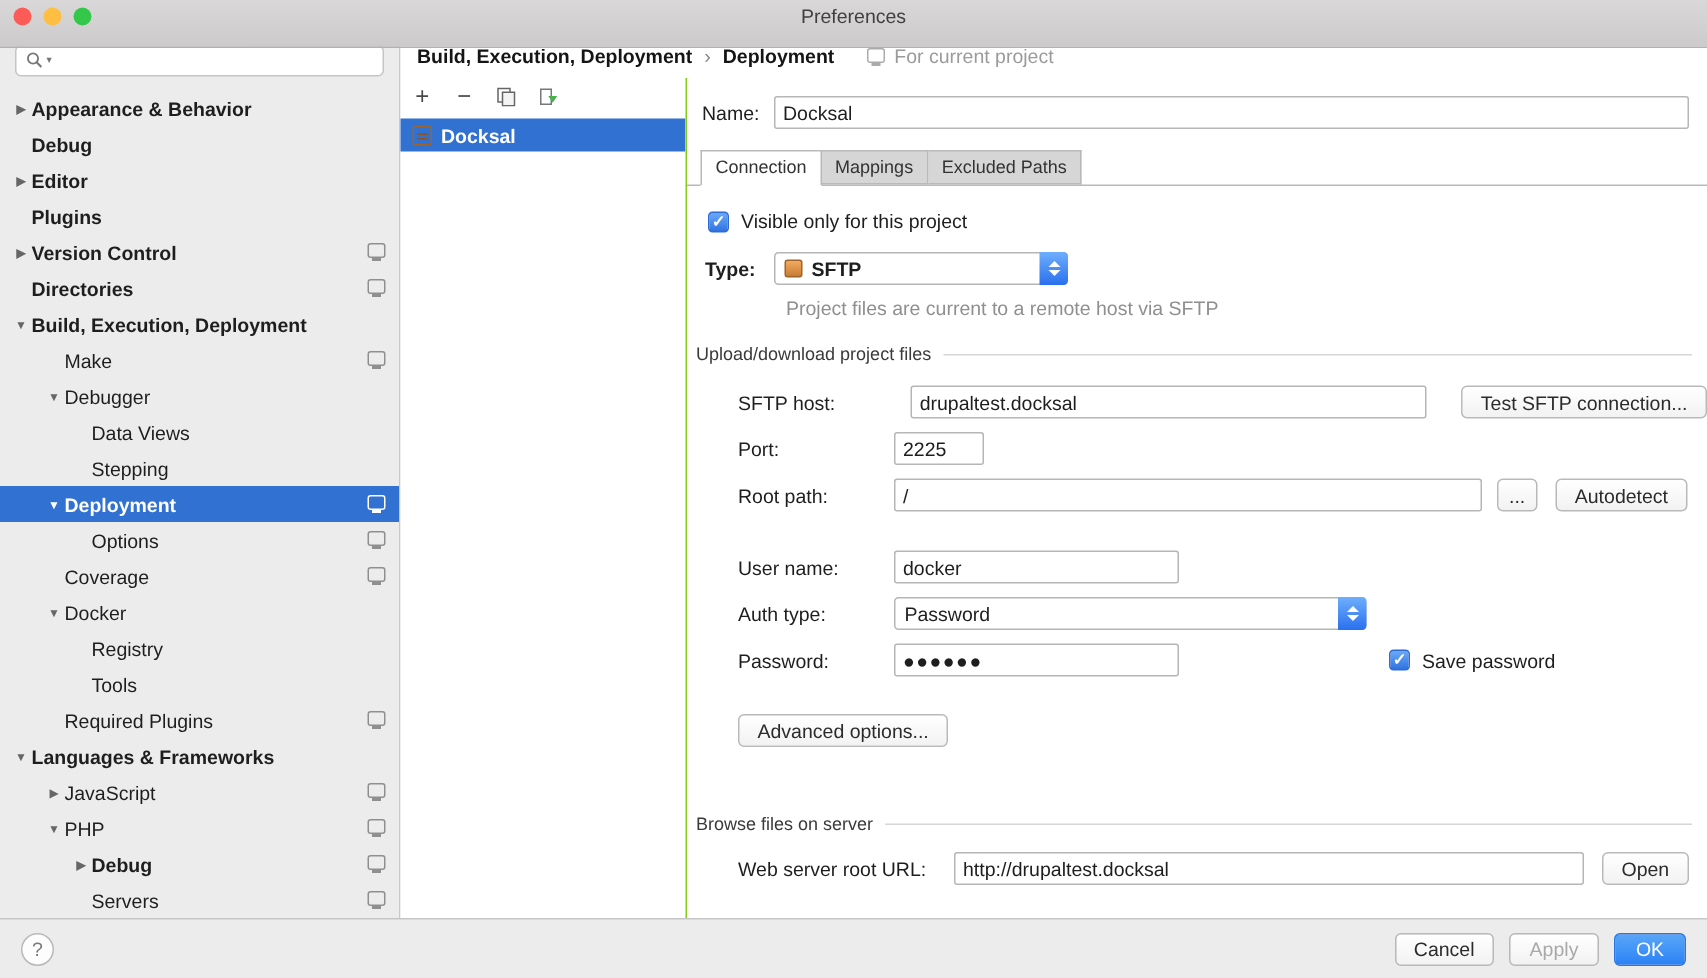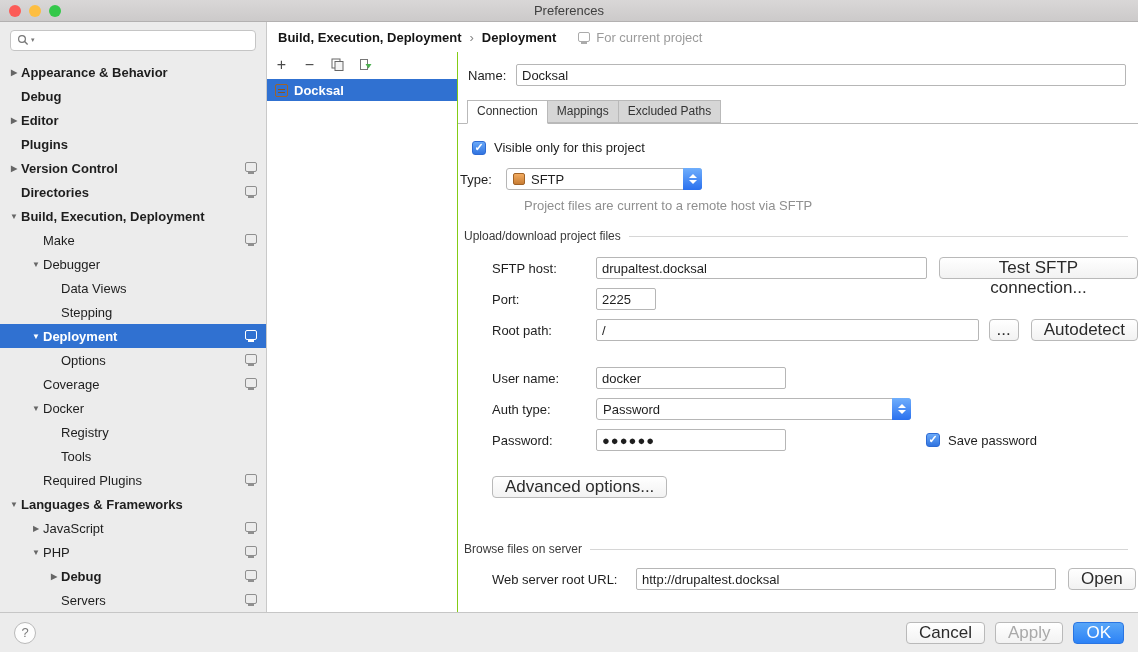--- a/index.html
+++ b/index.html
@@ -1,20 +1,20 @@
 <!DOCTYPE html>
 <html><head>
 <meta charset="utf-8">
 <style>
   * { margin:0; padding:0; box-sizing:border-box; }
   html,body { width:1138px; height:652px; overflow:hidden; }
   body { font-family:"Liberation Sans", sans-serif; background:#fff; position:relative; color:#1e1e1e; }
 
   
-  .titlebar { position:absolute; top:0; left:0; right:0; height:22px;
+  .titlebar { position:absolute; top:0; left:0; right:0; height:32px;
     background:linear-gradient(#d9d7d7,#cccaca); border-bottom:1px solid #b3b1b1; z-index:10; }
   .traffic { position:absolute; left:9px; top:5px; display:flex; gap:8px; }
   .tl { width:12px; height:12px; border-radius:50%; }
   .tl.red { background:#fc5b57; }
   .tl.yellow { background:#fdbe41; }
   .tl.green { background:#34c84a; }
   .win-title { text-align:center; line-height:21px; font-size:13px; color:#404040; }
 
   
   .sidebar { position:absolute; left:0; top:22px; width:267px; bottom:40px;
@@ -67,21 +67,21 @@
   .srv-icon::after { content:""; position:absolute; left:2px; right:2px; top:4px; height:1px;
     background:#8a5420; box-shadow:0 3px 0 #8a5420; }
 
   
   .main { position:absolute; left:457px; top:52px; right:0; bottom:40px; background:#fff;
     border-left:1px solid #84cc16; font-size:13px; overflow:hidden; }
   .row { display:flex; align-items:center; }
   .field { height:22px; border:1px solid #b6b6b6; border-radius:2px; font-size:13px;
     padding:0 5px; font-family:inherit; color:#1e1e1e; background:#fff; outline:none; }
   .btn { height:22px; padding:0 12px; border:1px solid #b9b9b9; border-radius:4px;
-    background:linear-gradient(#ffffff,#f2f2f2); font-size:17px; color:#2b2b2b;
+    background:linear-gradient(#ffffff,#f2f2f2); font-size:13px; color:#2b2b2b;
     font-family:inherit; cursor:default; }
   .btn.disabled { color:#a9a9a9; }
   .btn.primary { background:linear-gradient(#58a6f8,#2c82f6); border-color:#2a75e2; color:#fff; }
 
   .name-row { margin:12px 12px 0 10px; }
   .name-label { width:48px; flex:none; }
   .name-input { flex:1; }
 
   .tabbar { display:flex; margin-top:14px; padding-left:9px;
     border-bottom:1px solid #b9b9b9; }
@@ -89,21 +89,21 @@
     border:1px solid #b9b9b9; border-left:none; color:#333; }
   .tab:first-child { border-left:1px solid #b9b9b9; }
   .tab.active { background:#fff; border-bottom:1px solid #fff; margin-bottom:-1px; }
 
   .checkbox { position:relative; width:14px; height:14px; border-radius:3px; flex:none;
     background:linear-gradient(#6aa9f8,#3174e0); border:1px solid #2e6bd4; }
   .checkbox::after { content:"✓"; position:absolute; left:1.5px; top:-1px; color:#fff;
     font-size:11px; font-weight:bold; }
 
   .cb-row { margin:16px 0 0 14px; gap:8px; }
-  .type-row { margin:13px 0 0 2px; }
+  .type-row { margin:13px 0 0 12px;font-weight:bold; }
   .type-label { width:46px; flex:none; }
 
   .select { position:relative; height:22px; border:1px solid #b6b6b6; border-radius:3px;
     background:#fff; display:flex; align-items:center; padding:0 24px 0 6px; gap:6px; }
   .stepper { position:absolute; right:-1px; top:-1px; bottom:-1px; width:19px;
     border-radius:0 3px 3px 0; background:linear-gradient(#6faefc,#2a70ee);
     display:flex; flex-direction:column; align-items:center; justify-content:center; gap:2px; }
   .tri-up { width:0; height:0; border-left:4px solid transparent; border-right:4px solid transparent;
     border-bottom:4px solid #fff; }
   .tri-down { width:0; height:0; border-left:4px solid transparent; border-right:4px solid transparent;

